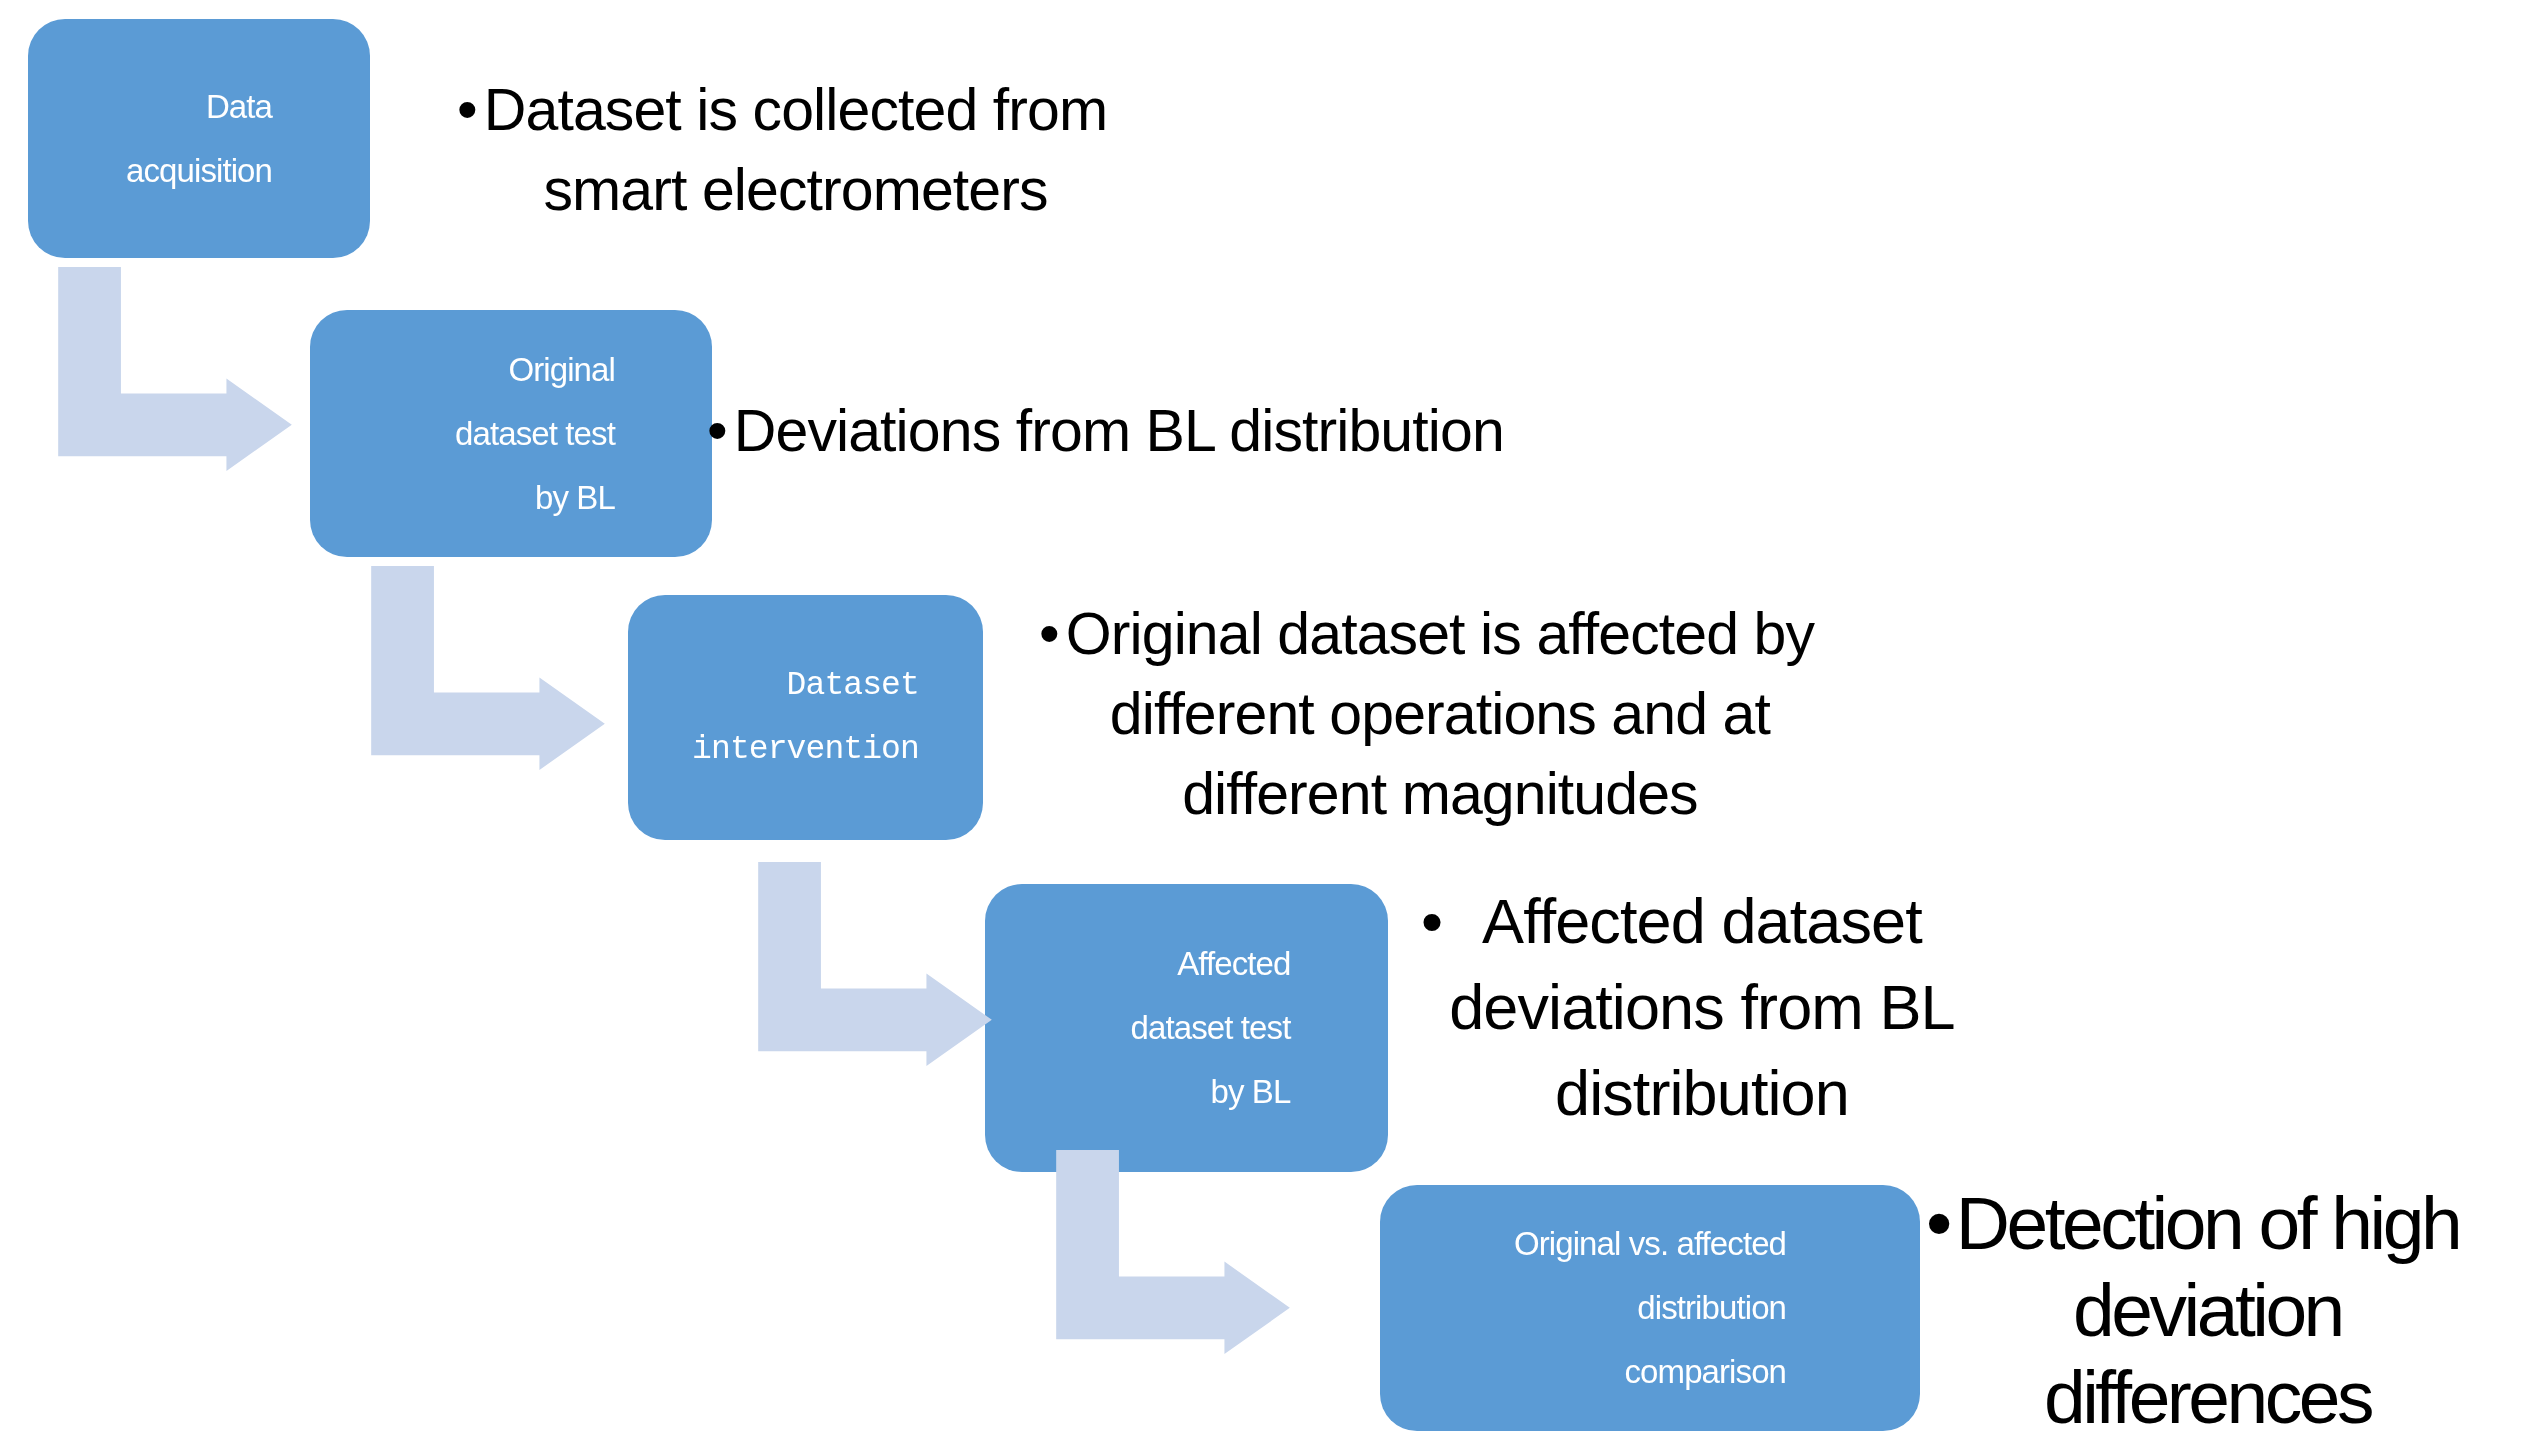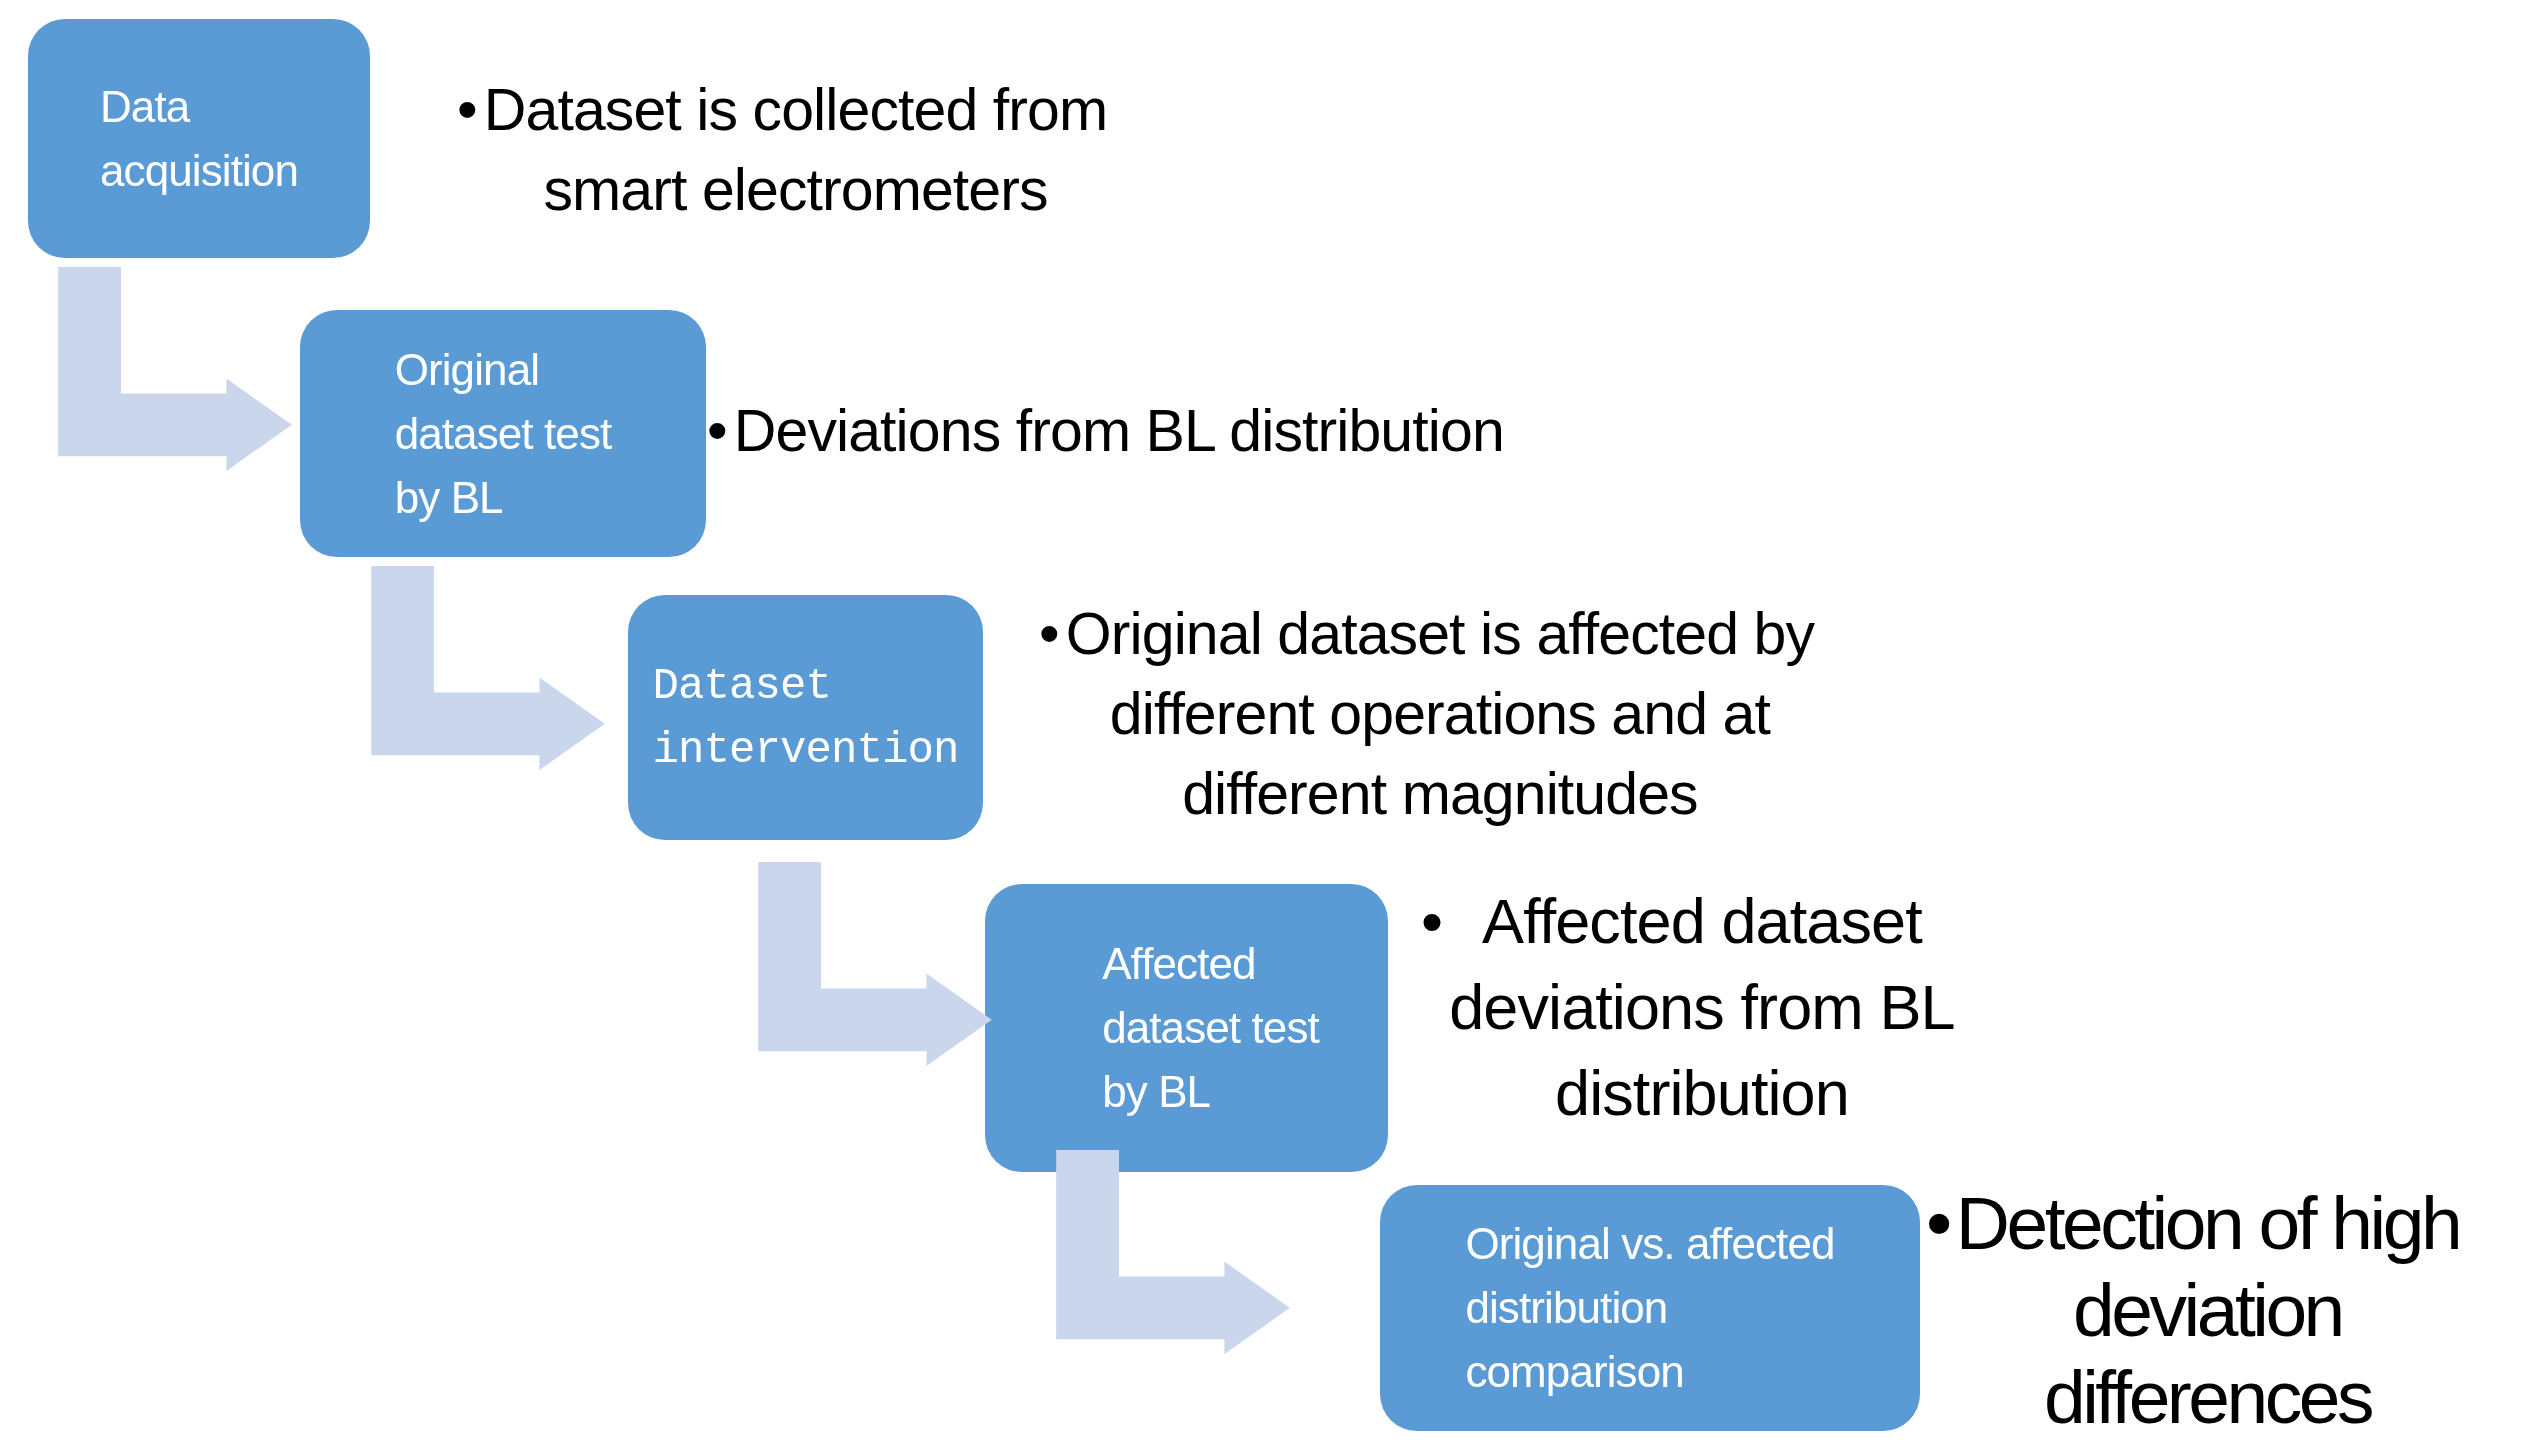--- a/index.html
+++ b/index.html
@@ -18,28 +18,28 @@
   .step-box {
     position: absolute;
     background: var(--box-fill, #5b9bd5);
     border-radius: 37px;
     display: flex;
     align-items: center;
     justify-content: center;
   }
   .step-box .label {
     color: var(--box-text, #ffffff);
-    font-size: 44px;
+    font-size: 33px;
     line-height: 64px;
-    text-align: left;
+    text-align: right;
     white-space: pre-line;
     letter-spacing: -0.9px;
   }
   .pos-box-1 { left: 28px;   top: 19px;   width: 342px; height: 239px; }
-  .pos-box-2 { left: 300px;  top: 310px;  width: 406px; height: 247px; }
+  .pos-box-2 { left: 310px;  top: 310px;  width: 354px; height: 247px; padding-left: 48px; }
   .pos-box-3 { left: 628px;  top: 595px;  width: 355px; height: 245px; font-family: Liberation Mono, monospace; }
   .pos-box-4 { left: 985px; top: 884px; width: 355px; height: 288px; padding-left: 48px; }
   .pos-box-5 { left: 1380px; top: 1185px; width: 540px; height: 246px; }
 
   
   .elbow-arrow {
     position: absolute;
     width: 234px; height: 204px;
     color: var(--arrow-fill, #c9d6ec);
   }

